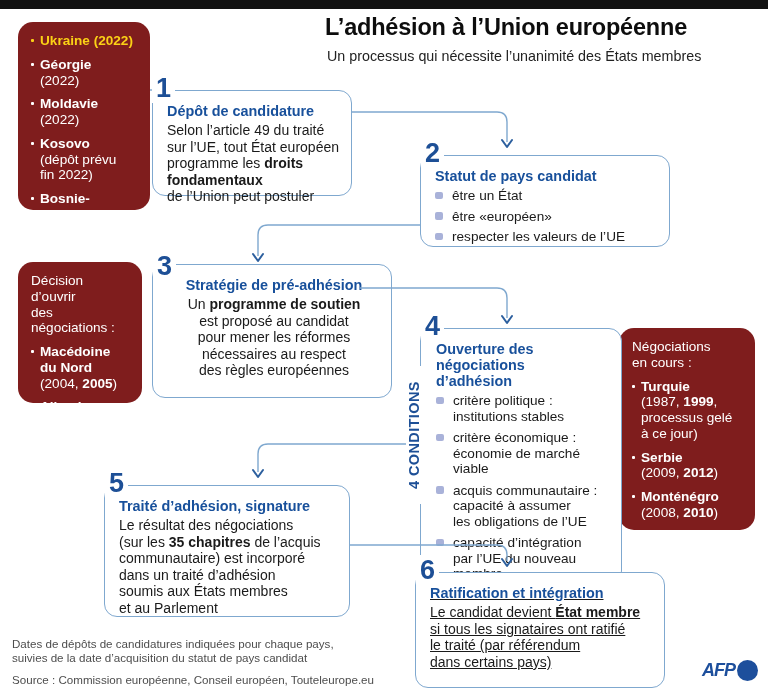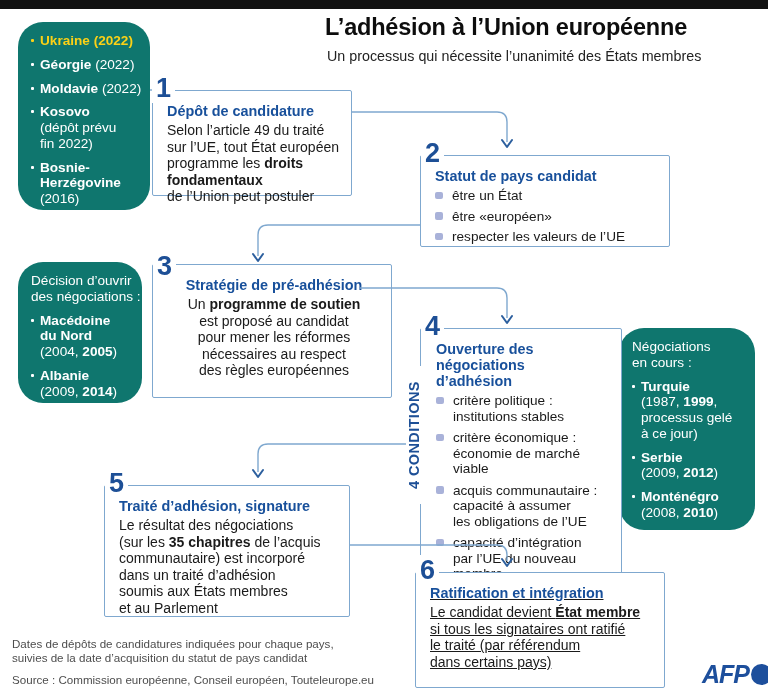--- a/index.html
+++ b/index.html
@@ -5,35 +5,35 @@
   html,body{margin:0;padding:0;background:#fff;}
   .canvas{position:relative;width:768px;height:695px;background:#ffffff;overflow:hidden;
           font-family:"Liberation Sans","DejaVu Sans",sans-serif;color:#1a1a1a;}
   .topbar{position:absolute;left:0;top:0;width:768px;height:9px;background:#121212;}
 
   
   .title{position:absolute;left:325px;top:14px;font-size:23.5px;font-weight:bold;color:#0d0d0d;letter-spacing:-0.2px;}
   .subtitle{position:absolute;left:327px;top:48px;font-size:14.3px;color:#222;}
 
   
-  .bluebox{position:absolute;background:#0f766e;color:#fff;border-radius:25px;
-           font-size:13.6px;line-height:1.16;padding:11px 0 8px 13px;box-sizing:border-box;}
+  .bluebox{position:absolute;background:#7f1d1d;color:#fff;border-radius:15px;
+           font-size:13.6px;line-height:1.16;padding:11px 16px 8px 13px;box-sizing:border-box;}
   .bluebox ul{list-style:none;margin:0;padding:0;}
   .bluebox li{position:relative;padding-left:9px;margin-bottom:8px;}
   .bluebox li::before{content:"";position:absolute;left:0;top:6px;width:3px;height:3px;border-radius:1px;background:#fff;}
   .bluebox .panel-label{margin-bottom:8px;padding-left:0;}
   .bluebox .bold{font-weight:bold;}
   .bluebox li.hl{color:#fbd116;}
   .bluebox li.hl::before{background:#fbd116;}
   #candidates{left:18px;top:22px;width:132px;height:188px;}
   #decision{left:18px;top:262px;width:124px;height:141px;}
   #negotiations{left:619px;top:328px;width:136px;height:202px;z-index:1;}
 
   
-  .step{position:absolute;background:#fff;border:1.4px solid #7fa8cf;border-radius:2px;
+  .step{position:absolute;background:#fff;border:1.4px solid #7fa8cf;border-radius:13px;
         box-sizing:border-box;padding:12px 10px 8px 14px;z-index:2;}
   #step1{left:152px;top:90px;width:200px;height:106px;}
   #step2{left:420px;top:155px;width:250px;height:92px;}
   #step3{left:152px;top:264px;width:240px;height:134px;text-align:center;}
   #step4{left:420px;top:328px;width:202px;height:256px;padding-left:15px;}
   #step5{left:104px;top:485px;width:246px;height:132px;}
   #step6{left:415px;top:572px;width:250px;height:116px;text-decoration:underline;}
   .step-title{color:#18509b;font-weight:bold;font-size:14.4px;line-height:1.12;margin-bottom:3px;}
   .step-body{font-size:14px;line-height:1.18;color:#1a1a1a;}
   .step-body .bold,.step-title .bold{font-weight:bold;}
@@ -57,21 +57,21 @@
           writing-mode:vertical-rl;transform:rotate(180deg);text-align:center;
           font-size:14.5px;font-weight:bold;color:#1d4f96;letter-spacing:0.4px;}
 
   
   .connectors{position:absolute;left:0;top:0;width:768px;height:695px;z-index:4;pointer-events:none;}
 
   
   .note{position:absolute;left:12px;top:637px;font-size:11.6px;line-height:1.22;color:#4d4d4d;}
   .source{position:absolute;left:12px;top:673px;font-size:11.6px;color:#4d4d4d;}
   .afp{position:absolute;left:702px;top:660px;display:flex;align-items:center;}
-  .afp-text{font-size:25px;font-weight:bold;font-style:italic;color:#1d4f9c;letter-spacing:-1px;}
+  .afp-text{font-size:18px;font-weight:bold;font-style:italic;color:#1d4f9c;letter-spacing:-1px;}
   .afp-dot{width:21px;height:21px;border-radius:50%;background:#1d4f9c;margin-left:2px;}
 </style>
 </head>
 <body>
 
 <div class="canvas">
 
   <div class="topbar"></div>
 
   <div class="title">L’adhésion à l’Union européenne</div>

